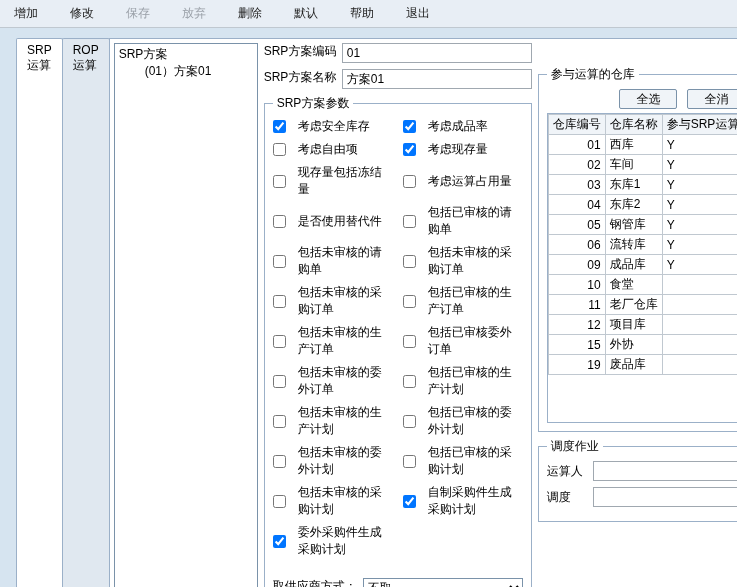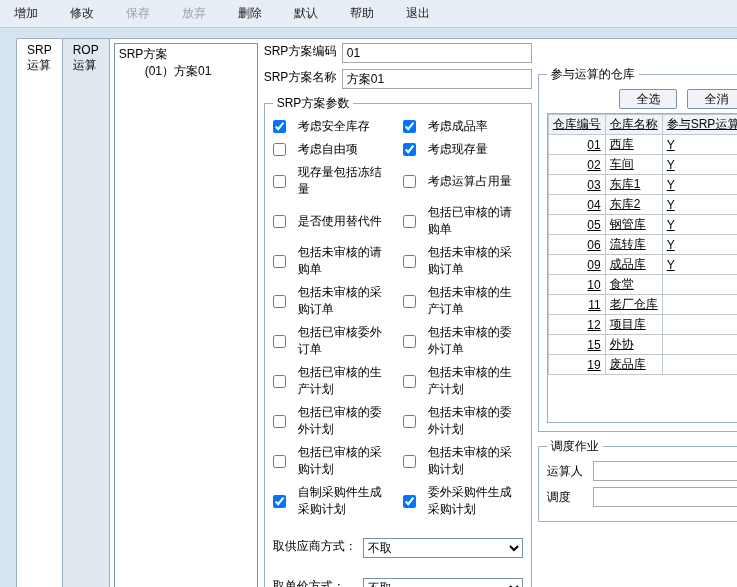--- a/index.html
+++ b/index.html
@@ -29,21 +29,21 @@
 .cb input { margin: 0; }
 .sel-row { display: flex; align-items: flex-start; margin-top: 20px; }
 .sel-row label { width: 90px; }
 .sel-row select { width: 160px; border: 1px solid #7a92a9; height: 20px; background: #fff; }
 .right { width: 198px; display: flex; flex-direction: column; gap: 6px; margin-top: 23px; }
 .right fieldset { flex: 0 0 auto; }
 .btnrow { display: flex; gap: 10px; justify-content: flex-end; margin-bottom: 4px; }
 .btnrow button { width: 58px; height: 20px; border: 1px solid #7a92a9; background: #f0f4f8; border-radius: 2px; cursor: pointer; }
 .wh-table-wrap { border: 1px solid #9bb0c8; height: 310px; overflow: auto; background: #fff; }
 table { border-collapse: collapse; width: 100%; }
-th, td { border: 1px solid #c0c8d0; padding: 1px 4px; text-align: left; height: 18px; white-space: nowrap; text-decoration: underline; }
+th, td { border: 1px solid #c0c8d0; padding: 1px 4px; text-align: left; height: 18px; white-space: nowrap; }
 th { background: #f0f4f8; font-weight: normal; text-align: center; }
 td.num { text-align: right; }
 .sched-row { display: flex; align-items: center; margin-bottom: 6px; }
 .sched-row label { width: 46px; }
 .sched-row input { flex: 1; border: 1px solid #a0a8b0; height: 20px; padding: 2px 4px; background: #fff; }
 </style>
 </head>
 <body>
 
 <div class="window">
@@ -125,20 +125,24 @@
               <div class="cb">
                 <input type="checkbox" style="">
                 <span>包括未审核的采购订单</span>
               </div>
               <div class="cb">
                 <input type="checkbox" style="">
                 <span>包括未审核的采购订单</span>
               </div>
               <div class="cb">
                 <input type="checkbox" style="">
+                <span>包括已审核的生产订单</span>
+              </div>
+              <div class="cb">
+                <input type="checkbox" style="">
                 <span>包括未审核的生产订单</span>
               </div>
               <div class="cb">
                 <input type="checkbox" style="">
                 <span>包括已审核委外订单</span>
               </div>
               <div class="cb">
                 <input type="checkbox" style="">
                 <span>包括未审核的委外订单</span>
               </div>

